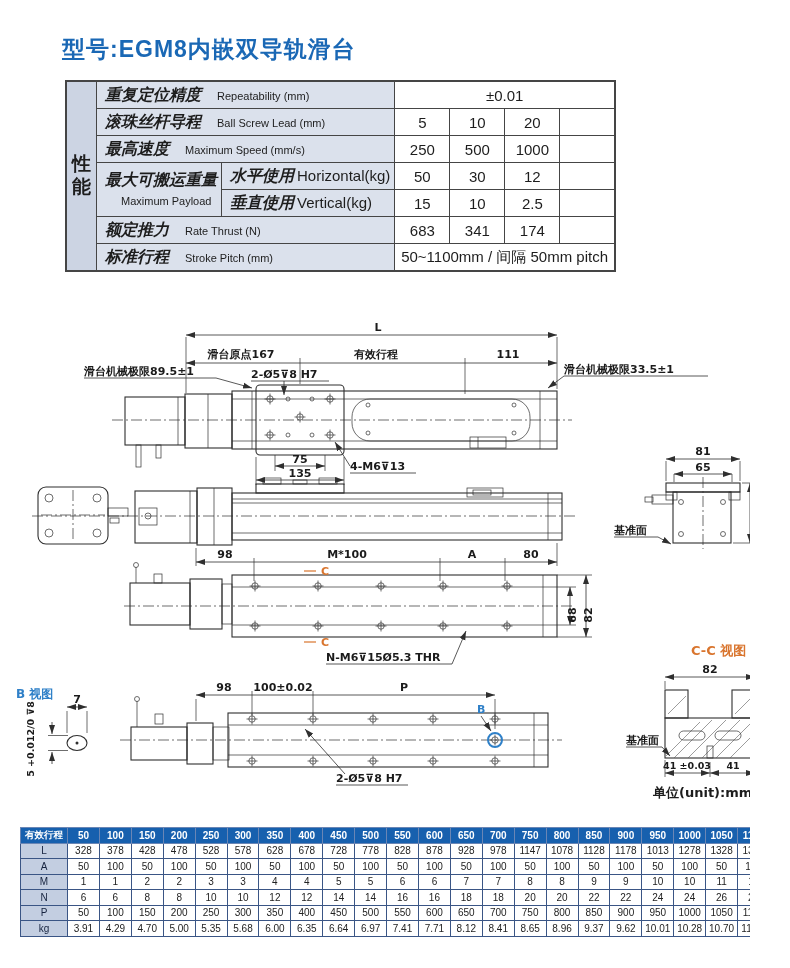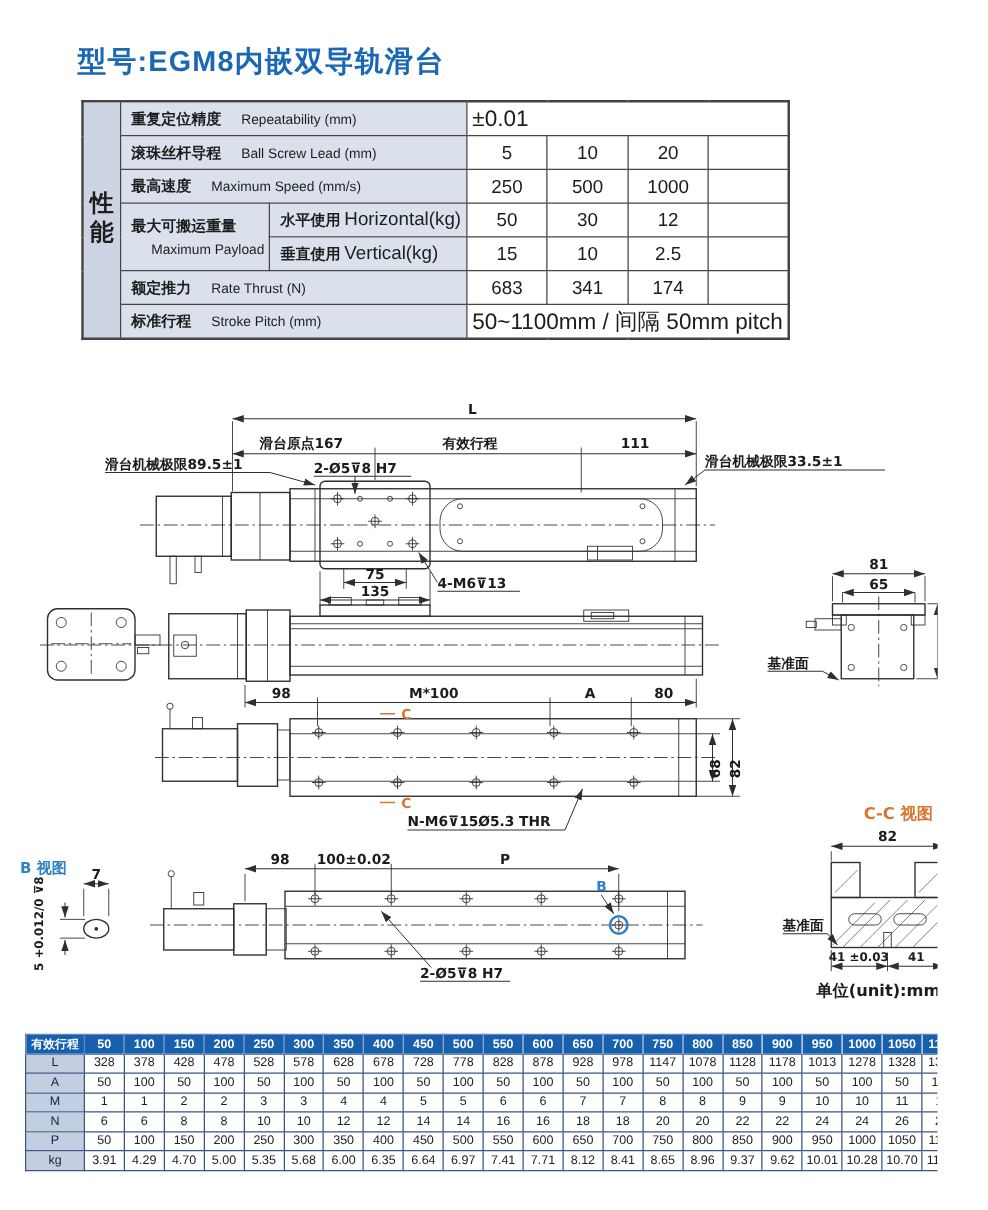--- a/index.html
+++ b/index.html
@@ -12,25 +12,25 @@
 
   
   table.spec{position:absolute;left:65px;top:80px;border-collapse:collapse;
              table-layout:fixed;border:2px solid #454545;}
   table.spec td{border:1px solid #454545;color:#1d1d1d;height:26px;padding:0 4px;
                 overflow:hidden;white-space:nowrap;}
   table.spec td.group{background:#ccd4e3;font-size:19px;font-weight:600;text-align:center;
                 padding:0 5px;line-height:1.2;word-break:break-all;white-space:normal;}
   table.spec td.lbl{background:#dbe1ec;padding-left:8px;}
   table.spec td.sub{background:#dbe1ec;padding-left:8px;}
-  table.spec .cn{font-size:12px;font-weight:600;}
+  table.spec .cn{font-size:16px;font-weight:600;font-style:italic;}
   table.spec .en{font-size:11px;margin-left:16px;}
   table.spec .en2{font-size:15px;margin-left:3px;}
   table.spec td.val{background:#fff;text-align:center;font-size:15px;}
-  table.spec td.valwide{background:#fff;text-align:left;font-size:18px;margin-left:37px;}
+  table.spec td.valwide{background:#fff;text-align:center;font-size:15px;margin-left:37px;}
 
   
   table.dims{position:absolute;left:20px;top:827px;width:750px;border-collapse:collapse;
              table-layout:fixed;}
   table.dims th,table.dims td{border:1px solid #3a5585;font-size:10px;height:14.5px;
              padding:0;text-align:center;overflow:hidden;white-space:nowrap;}
   table.dims thead th{background:#1760ae;color:#fff;font-weight:bold;border-color:#6a86b5;}
   table.dims thead th:first-child{width:46px;font-size:9.5px;}
   table.dims tbody th{background:#c3cee1;color:#16233f;font-weight:normal;}
   table.dims tbody td{background:#fff;color:#222;}

